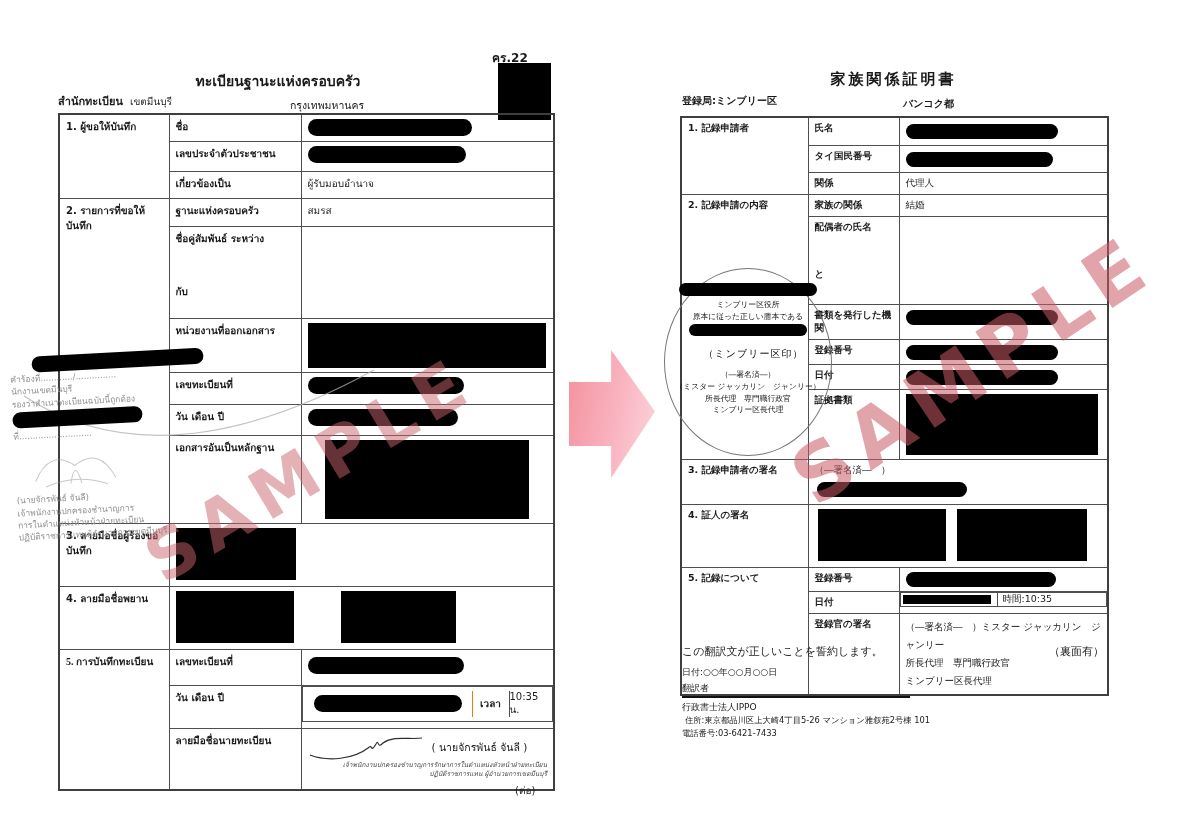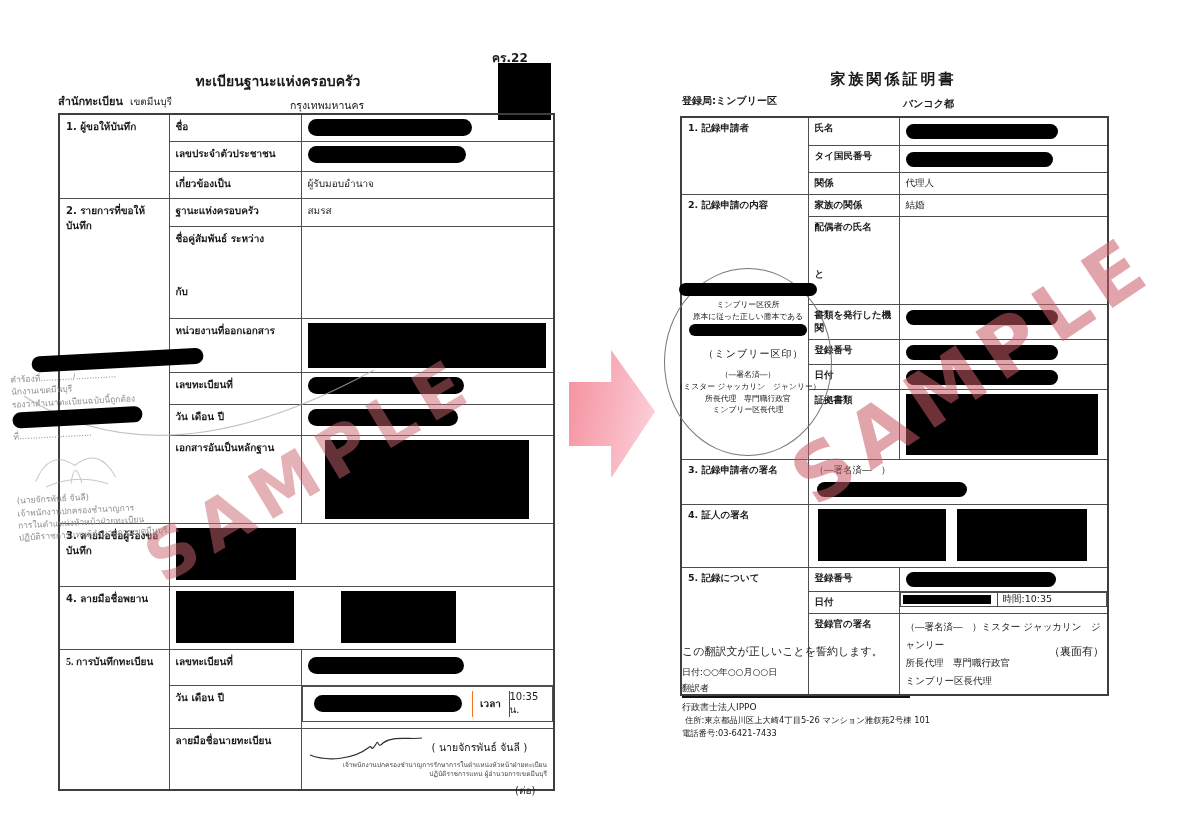--- a/index.html
+++ b/index.html
@@ -35,21 +35,21 @@
   .fillbox{width:100%;height:100%;background:#000;}
   .gaptop{margin-top:38px;}
   .time-row{padding:0;display:flex;align-items:stretch;}
   .time-row .pillwrap{flex:0 0 158px;display:flex;align-items:center;padding-left:5px;}
   .time-row .tcell{flex:0 0 36px;border-left:1px solid #f97316;border-right:1px solid #4f4f4f;
       display:flex;align-items:center;justify-content:center;font-weight:bold;}
   .time-row .tval{flex:1;display:flex;align-items:center;justify-content:center;}
   .sig-cell{position:relative;border-radius:20px;}
   .sigline{display:flex;align-items:center;gap:6px;margin-top:2px;}
   .sigline span{font-size:10.5px;}
-  .sig-small{font-size:6.6px;color:#444;text-align:right;line-height:1.5;}
+  .sig-small{font-size:6.6px;color:#444;text-align:right;line-height:1.5;font-style:italic;}
   .t-cont{left:515px;top:783px;font-size:10px;}
   
   .m-stamp{left:14px;top:352px;width:215px;transform:rotate(-3deg);color:#8f8f8f;
      font-size:8.5px;line-height:1.45;z-index:3;}
   .m-stamp .mpill{background:#000;border-radius:8px;height:16px;}
   .m-stamp .emblem{height:52px;position:relative;}
   .stamp-arc{left:22px;top:358px;width:360px;height:135px;z-index:2;pointer-events:none;opacity:.75;}
   
   .sample{font-size:68px;font-weight:bold;letter-spacing:10px;color:rgba(201,100,110,0.50);
      z-index:6;white-space:nowrap;pointer-events:none;}

